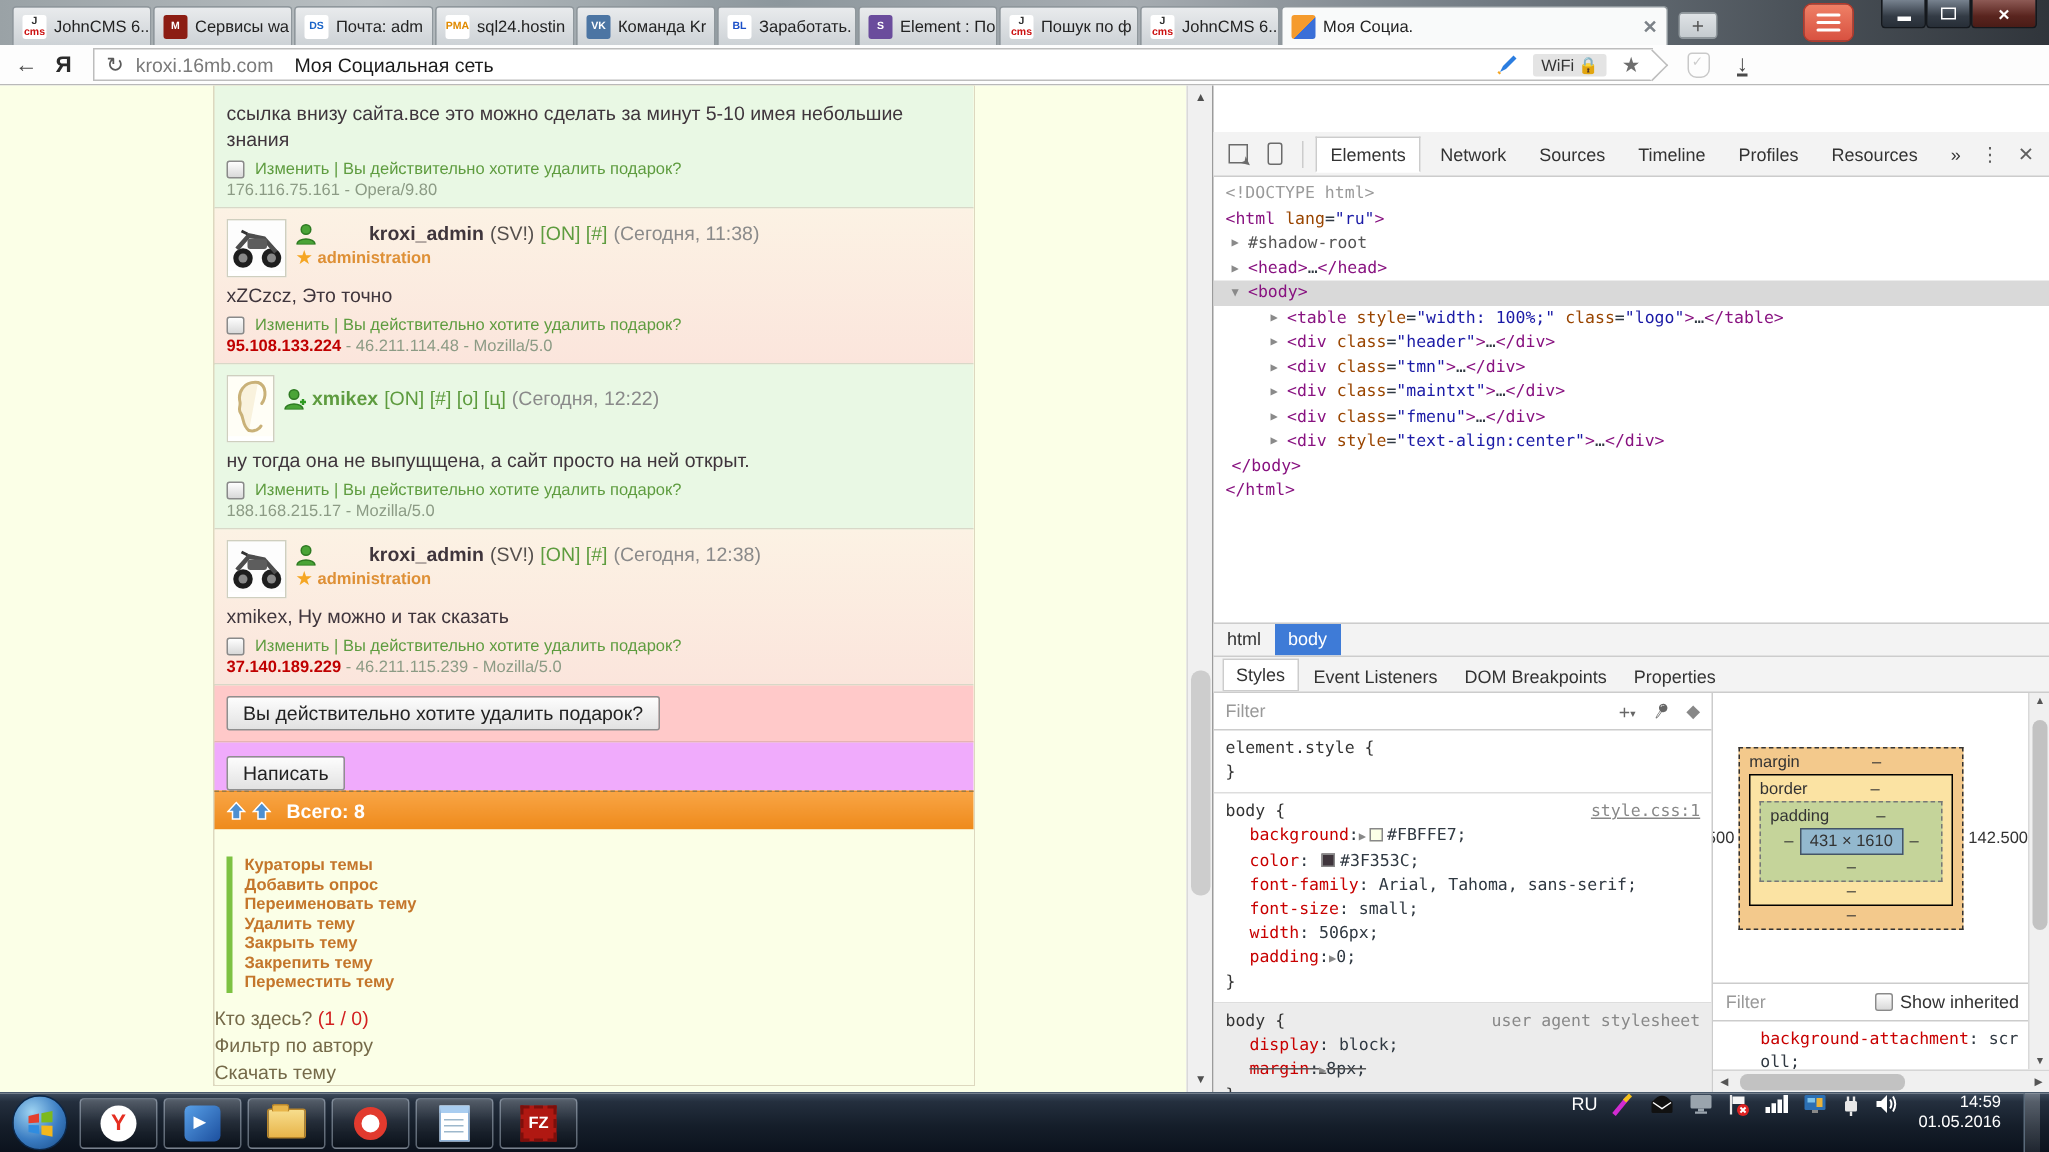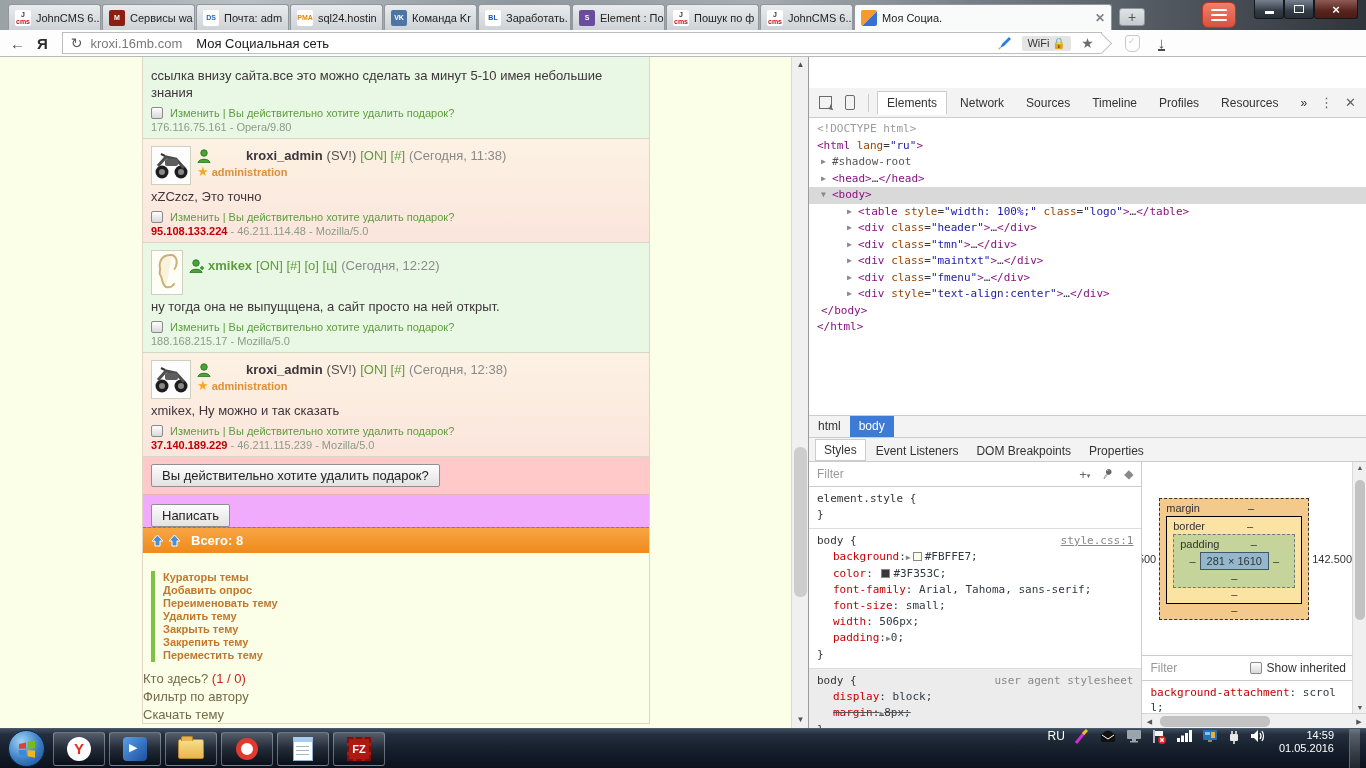--- a/index.html
+++ b/index.html
@@ -145,21 +145,21 @@
   .bm-num { font-size:11px; color:#333; }
   .bm-num.left { margin-left:-26px; }
   .bm-margin { width:150px; background:#F3C98C; border:1px dashed #333; padding:3px 6px; margin:0 3px; }
   .bm-border { background:#FBE3A3; border:1px solid #000; padding:3px 6px; margin-top:2px; }
   .bm-padding { background:#C5D49A; border:1px dashed #777; padding:3px 6px; margin-top:2px; }
   .bm-content { background:#93B8CE; border:1px solid #456; font-size:11px; padding:2px 6px; text-align:center; white-space:nowrap; }
   .bm-lblrow { display:flex; font-size:11px; color:#333; }
   .bm-lblrow .d { flex:1; text-align:center; }
   .bm-mid { display:flex; align-items:center; gap:4px; margin:2px 0; font-size:11px; justify-content:center; }
   .bm-brow { text-align:center; font-size:11px; color:#333; }
-  .computed { flex:1; font-family:"DejaVu Sans Mono", monospace; font-size:11px; line-height:15px; padding:4px 8px; overflow:hidden; }
+  .computed { flex:1; font-family:"DejaVu Sans Mono", monospace; font-size:11px; line-height:15px; padding:4px 8px; overflow:hidden;margin-left:23px; }
   .comp-line { word-break:break-all; padding-right:10px; }
   .hscroll { height:15px; background:#F0F0F0; border-top:1px solid #d5d5d5; position:relative; }
   .hs-thumb { position:absolute; left:18px; top:2px; height:11px; width:110px; background:#c2c2c2; border-radius:5px; }
   .hs-ar { position:absolute; top:0; font-size:7px; color:#555; line-height:15px; width:14px; text-align:center; }
   .vscroll { position:absolute; right:0; top:0; bottom:15px; width:14px; background:#F0F0F0; border-left:1px solid #d9d9d9; }
   .vs-thumb { position:absolute; top:18px; left:2px; width:10px; height:140px; background:#c2c2c2; border-radius:5px; }
   .vs-ar { position:absolute; width:14px; text-align:center; font-size:7px; color:#555; }
 
   
   .taskbar { height:40px; background:linear-gradient(180deg,#3d4b5c 0%,#242f3e 14%,#151e2a 55%,#0b121d 100%);
@@ -553,21 +553,21 @@
                     <span>border</span>
                     <span class="d">–</span>
                   </div>
                 <div class="bm-padding">
                   <div class="bm-lblrow">
                       <span>padding</span>
                       <span class="d">–</span>
                     </div>
                   <div class="bm-mid">
                     <span>–</span>
-                    <span class="bm-content">281 × 1610</span>
+                    <span class="bm-content">431 × 1610</span>
                     <span>–</span>
                   </div>
                   <div class="bm-brow">–</div>
                 </div>
                 <div class="bm-brow">–</div>
               </div>
               <div class="bm-brow">–</div>
             </div>
             <span class="bm-num">142.500</span>
           </div>

